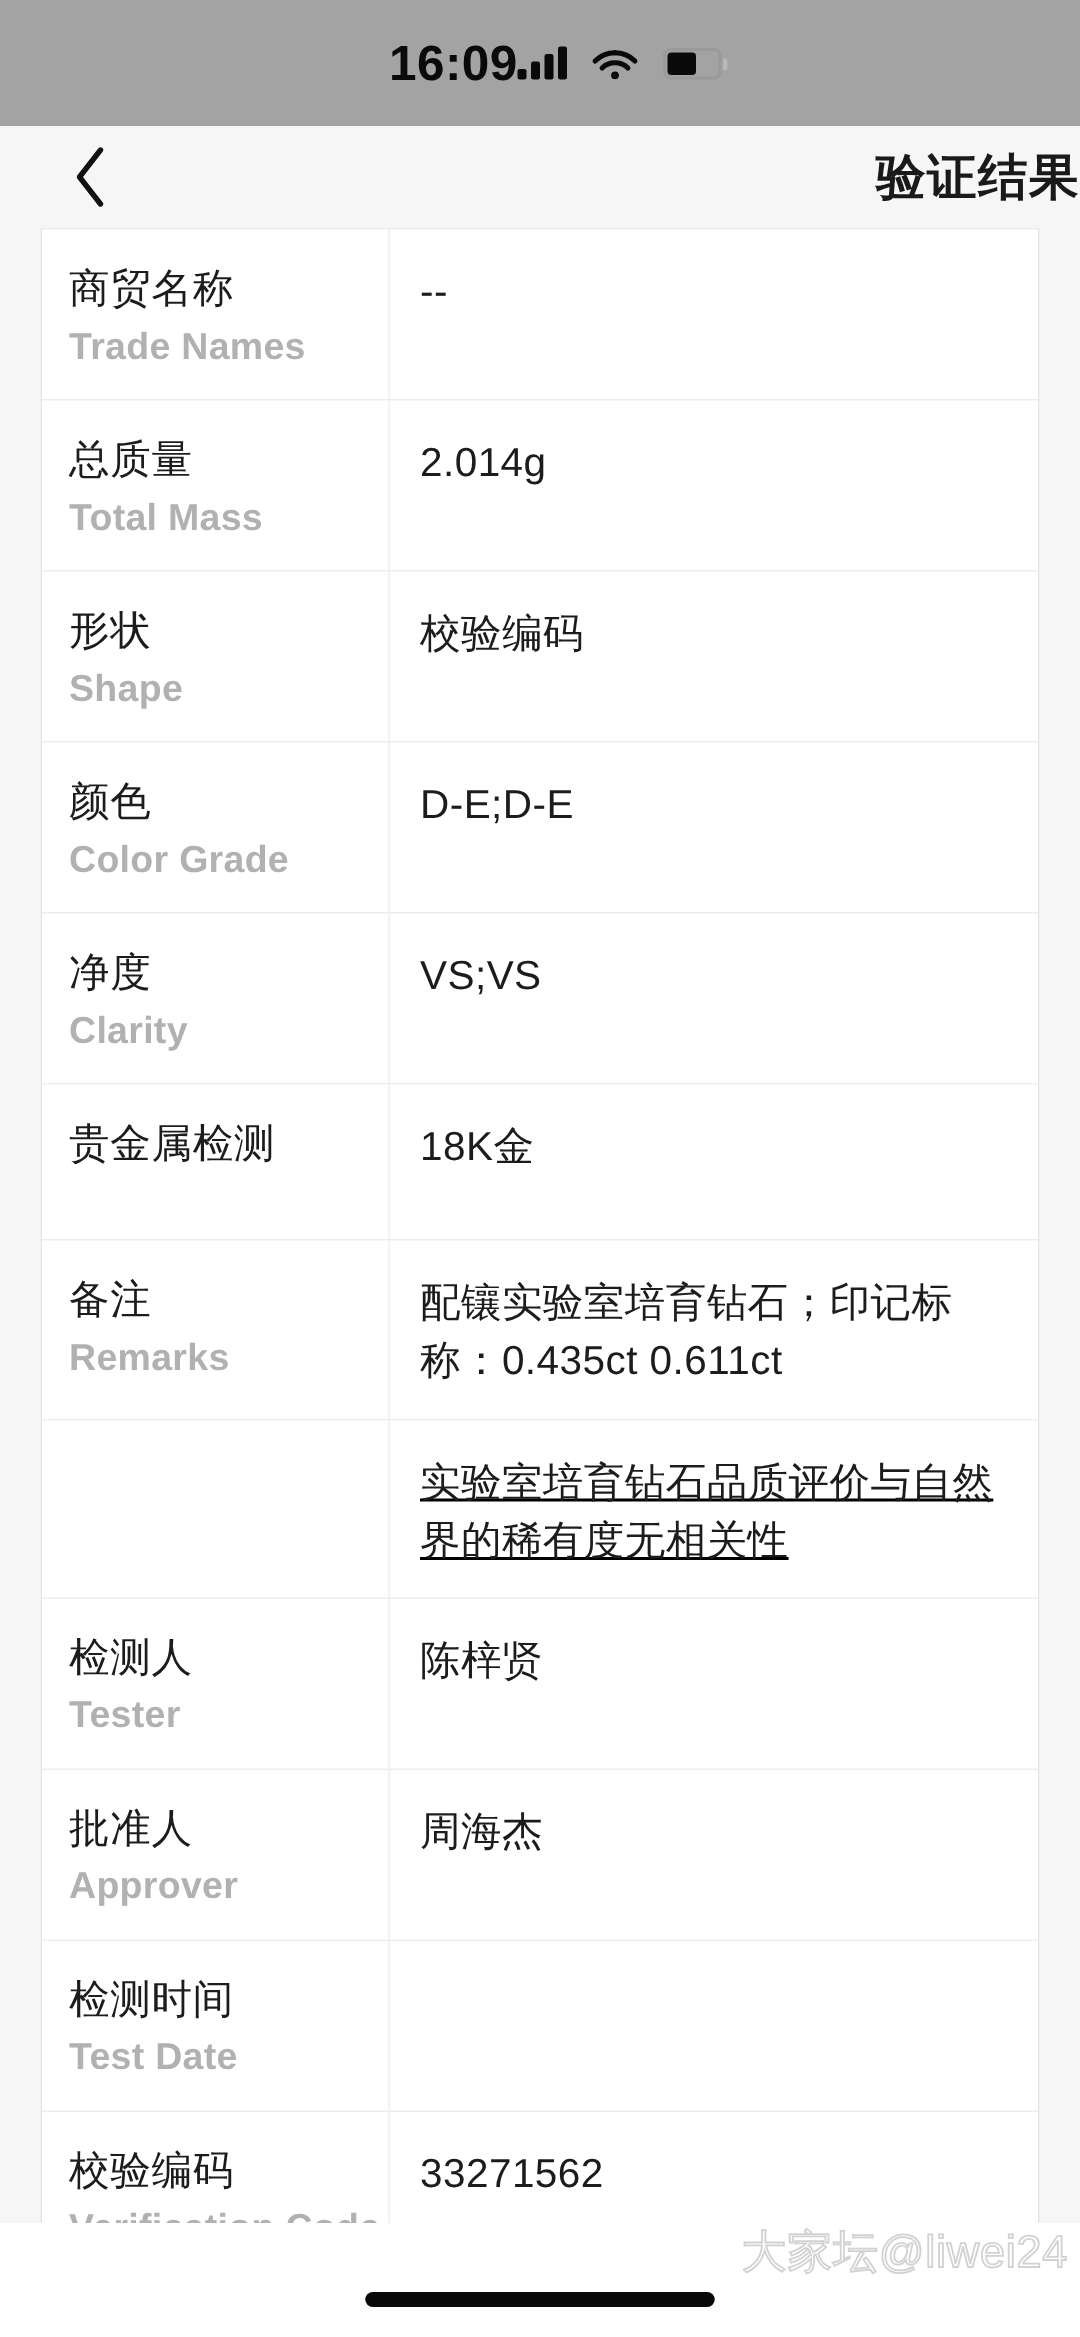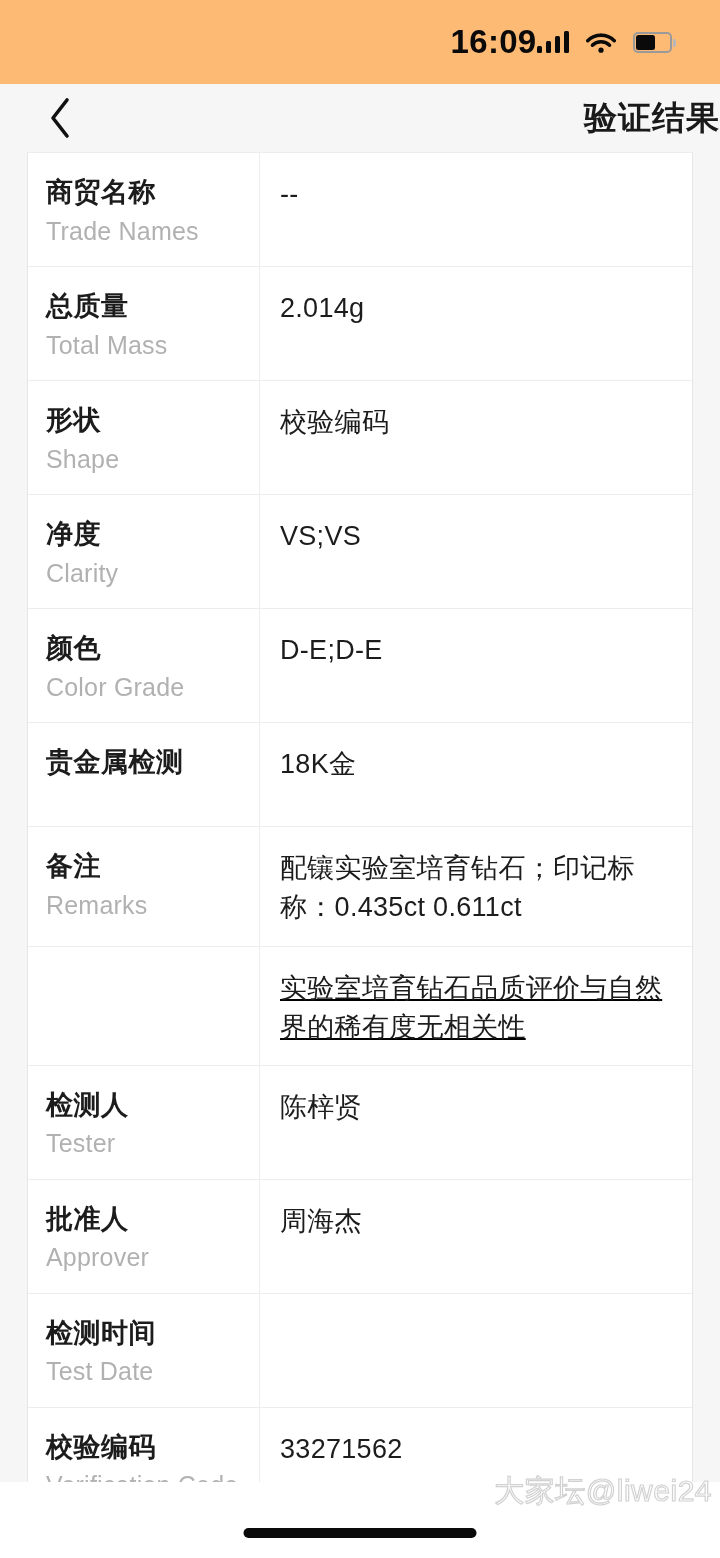--- a/index.html
+++ b/index.html
@@ -7,23 +7,23 @@
     width:720px; height:1558px;
     background:#f6f6f6;
     font-family:"Liberation Sans","DejaVu Sans",sans-serif;
     overflow:hidden;
   }
   .phone { position:relative; width:720px; height:1558px; background:#f6f6f6; }
 
   
   .statusbar {
     height:84px; width:100%;
-    display:flex; align-items:center; justify-content:flex-end;
+    display:flex; align-items:center; justify-content:center;
     padding:0 44px 0 68px;
-    background:#fdba74;
+    background:#a3a3a3;
   }
   .status-time {
     font-size:33px; font-weight:700; color:#0a0a0a;
     letter-spacing:0.3px;
   }
   .status-icons { display:flex; align-items:center; gap:17px; }
   .signal { display:flex; align-items:flex-end; gap:3.5px; height:22px; }
   .signal i { display:block; width:5.5px; background:#0a0a0a; border-radius:1.5px; }
   .signal i:nth-child(1){ height:7px; }
   .signal i:nth-child(2){ height:12px; }
@@ -85,38 +85,37 @@
     border-right:1px solid #ededed;
     padding:22px 0 18px 18px;
   }
   .cell-value {
     flex:1 1 auto;
     padding:22px 22px 18px 20px;
   }
   .lbl-cn {
     font-size:27px; color:#1c1c1c; line-height:1.28;
     letter-spacing:0.5px;
-    font-weight:bold;
   }
   .lbl-en {
     font-size:25px; color:#b1b1b1; line-height:1.34;
     margin-top:5px; letter-spacing:0.2px;
-    white-space:nowrap; overflow:hidden;
+    white-space:nowrap; overflow:hidden;font-weight:bold;
   }
   .val {
     font-size:27px; color:#1c1c1c; line-height:1.45;
     letter-spacing:0.3px;
     word-break:break-word;
   }
   .row.remarks { min-height:104px; }
   .row.remarks2 { min-height:105px;text-decoration:underline; }
 
   
   .watermark {
-    position:absolute; right:8px; bottom:46px;
+    position:absolute; right:8px; bottom:36px;
     font-size:30px;
     color:transparent;
     -webkit-text-stroke:1.2px #d2d2d2;
     letter-spacing:0.5px;
     white-space:nowrap;
   }
   .home-indicator {
     position:absolute; left:50%; transform:translateX(-50%);
     bottom:20px; width:233px; height:10px;
     background:#0a0a0a; border-radius:6px;
@@ -191,40 +190,40 @@
           <div class="lbl-cn">形状</div>
           <div class="lbl-en">Shape</div>
         </div>
         <div class="cell-value">
           <div class="val">校验编码</div>
         </div>
       </div>
 
       <div class="row">
         <div class="cell-label">
+          <div class="lbl-cn">颜色</div>
+          <div class="lbl-en">Color Grade</div>
+        </div>
+        <div class="cell-value">
+          <div class="val">D-E;D-E</div>
+        </div>
+      </div>
+
+      <div class="row">
+        <div class="cell-label">
           <div class="lbl-cn">净度</div>
           <div class="lbl-en">Clarity</div>
         </div>
         <div class="cell-value">
           <div class="val">VS;VS</div>
         </div>
       </div>
 
       <div class="row">
         <div class="cell-label">
-          <div class="lbl-cn">颜色</div>
-          <div class="lbl-en">Color Grade</div>
-        </div>
-        <div class="cell-value">
-          <div class="val">D-E;D-E</div>
-        </div>
-      </div>
-
-      <div class="row">
-        <div class="cell-label">
           <div class="lbl-cn">贵金属检测</div>
         </div>
         <div class="cell-value">
           <div class="val">18K金</div>
         </div>
       </div>
 
       <div class="row remarks">
         <div class="cell-label">
           <div class="lbl-cn">备注</div>

